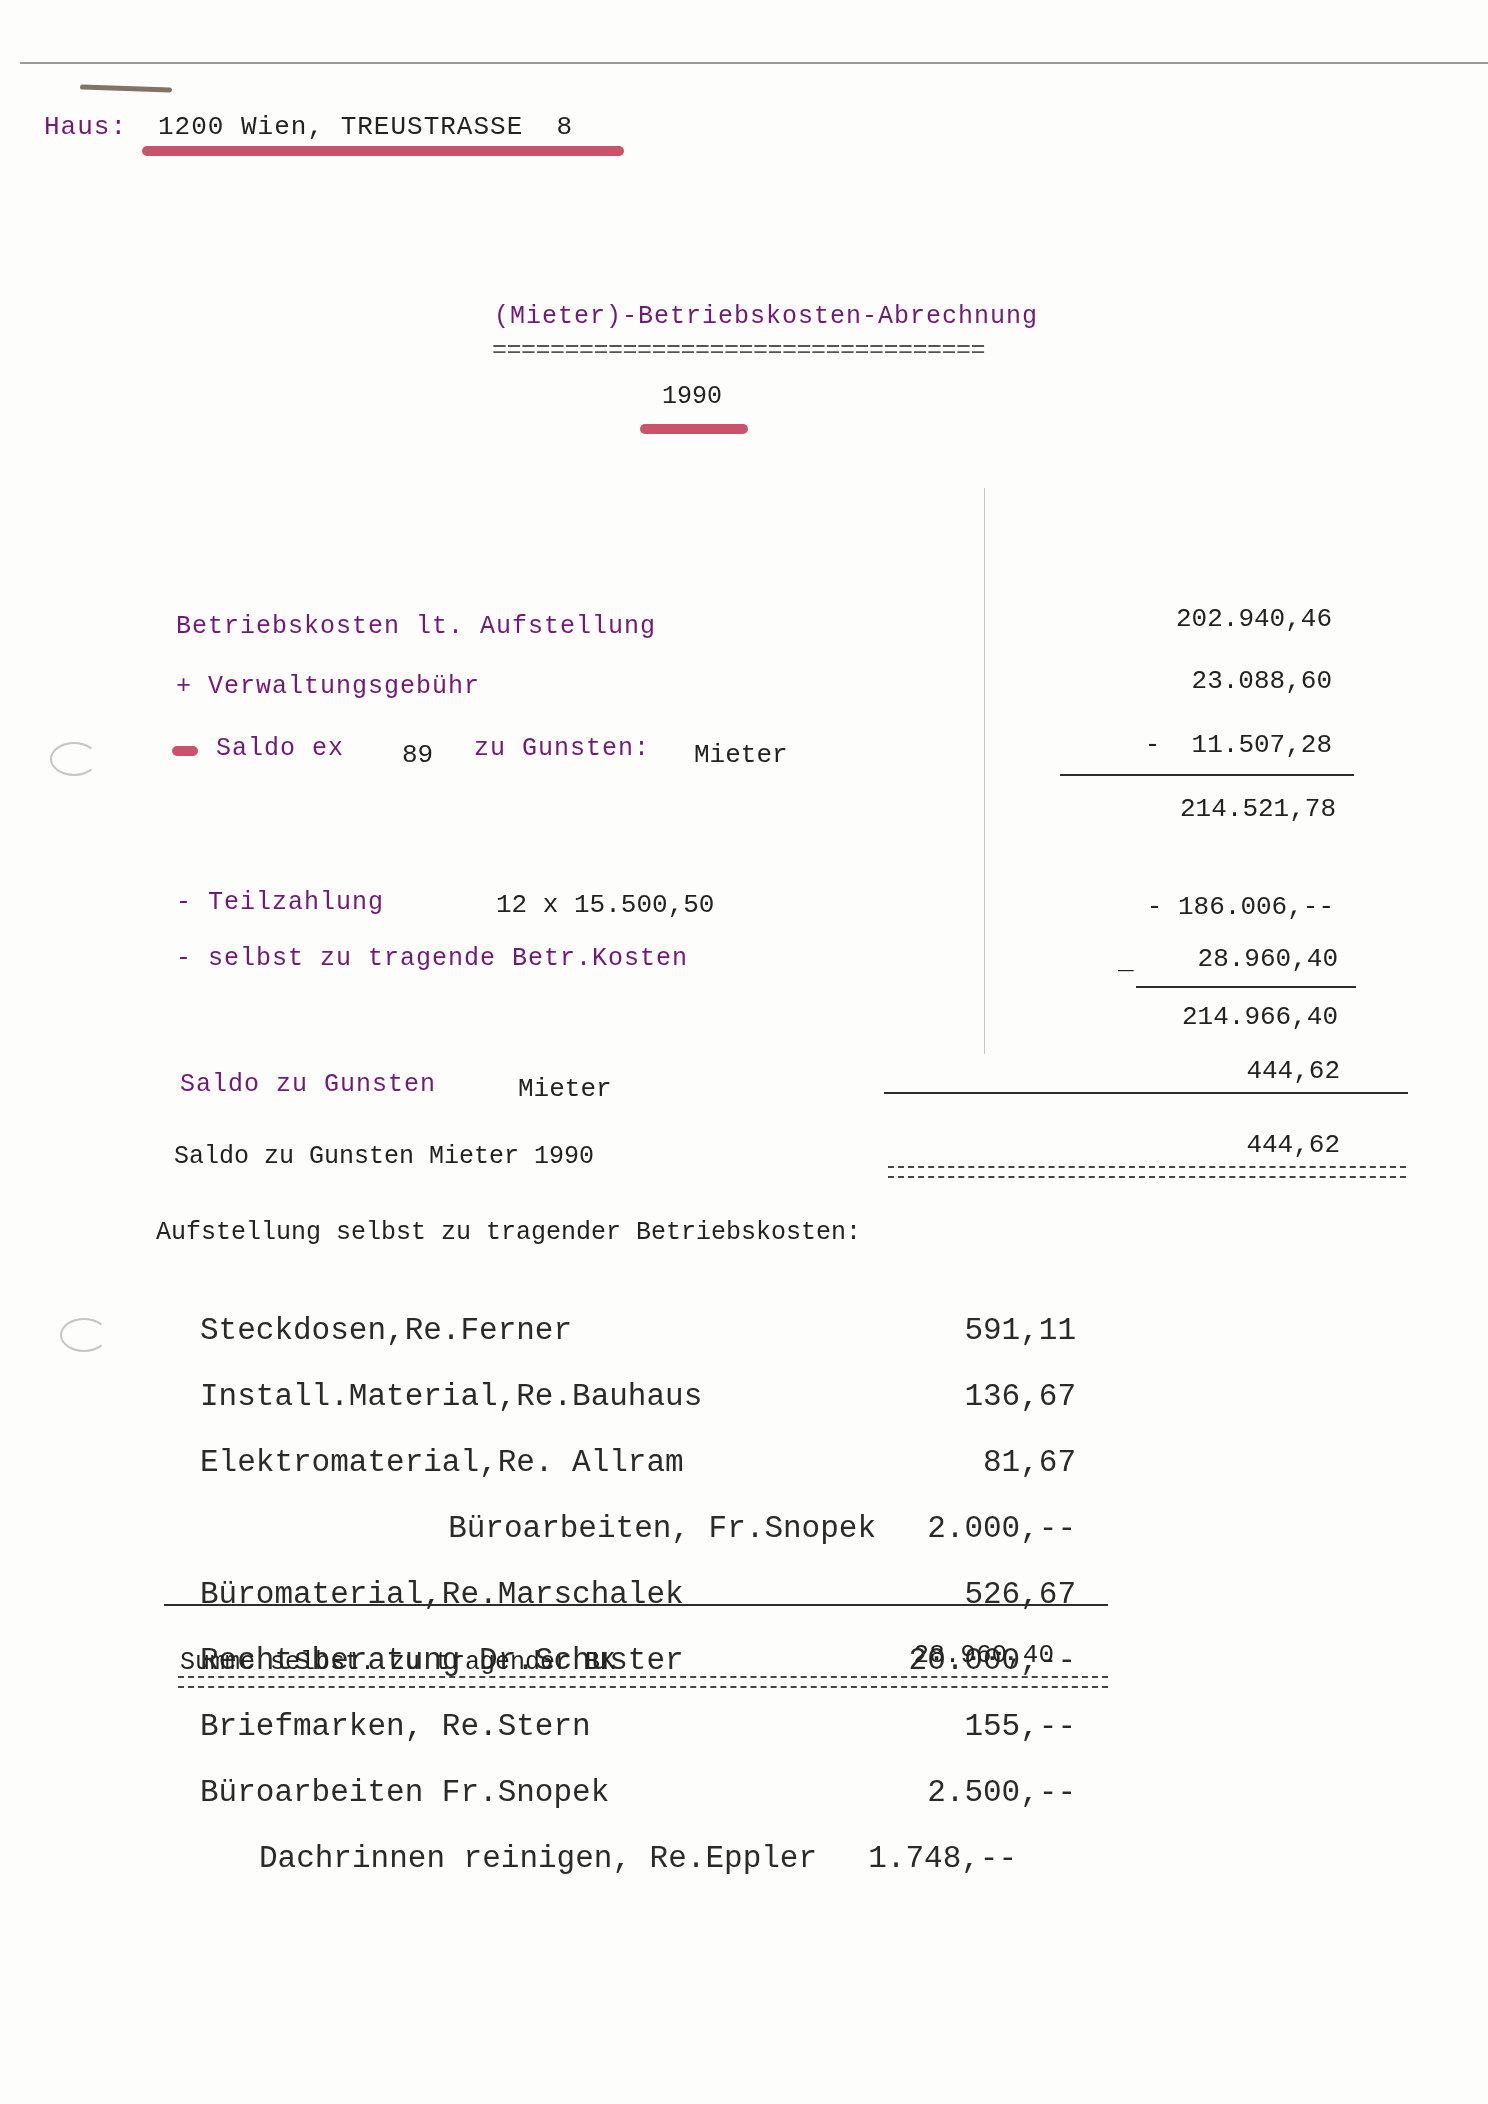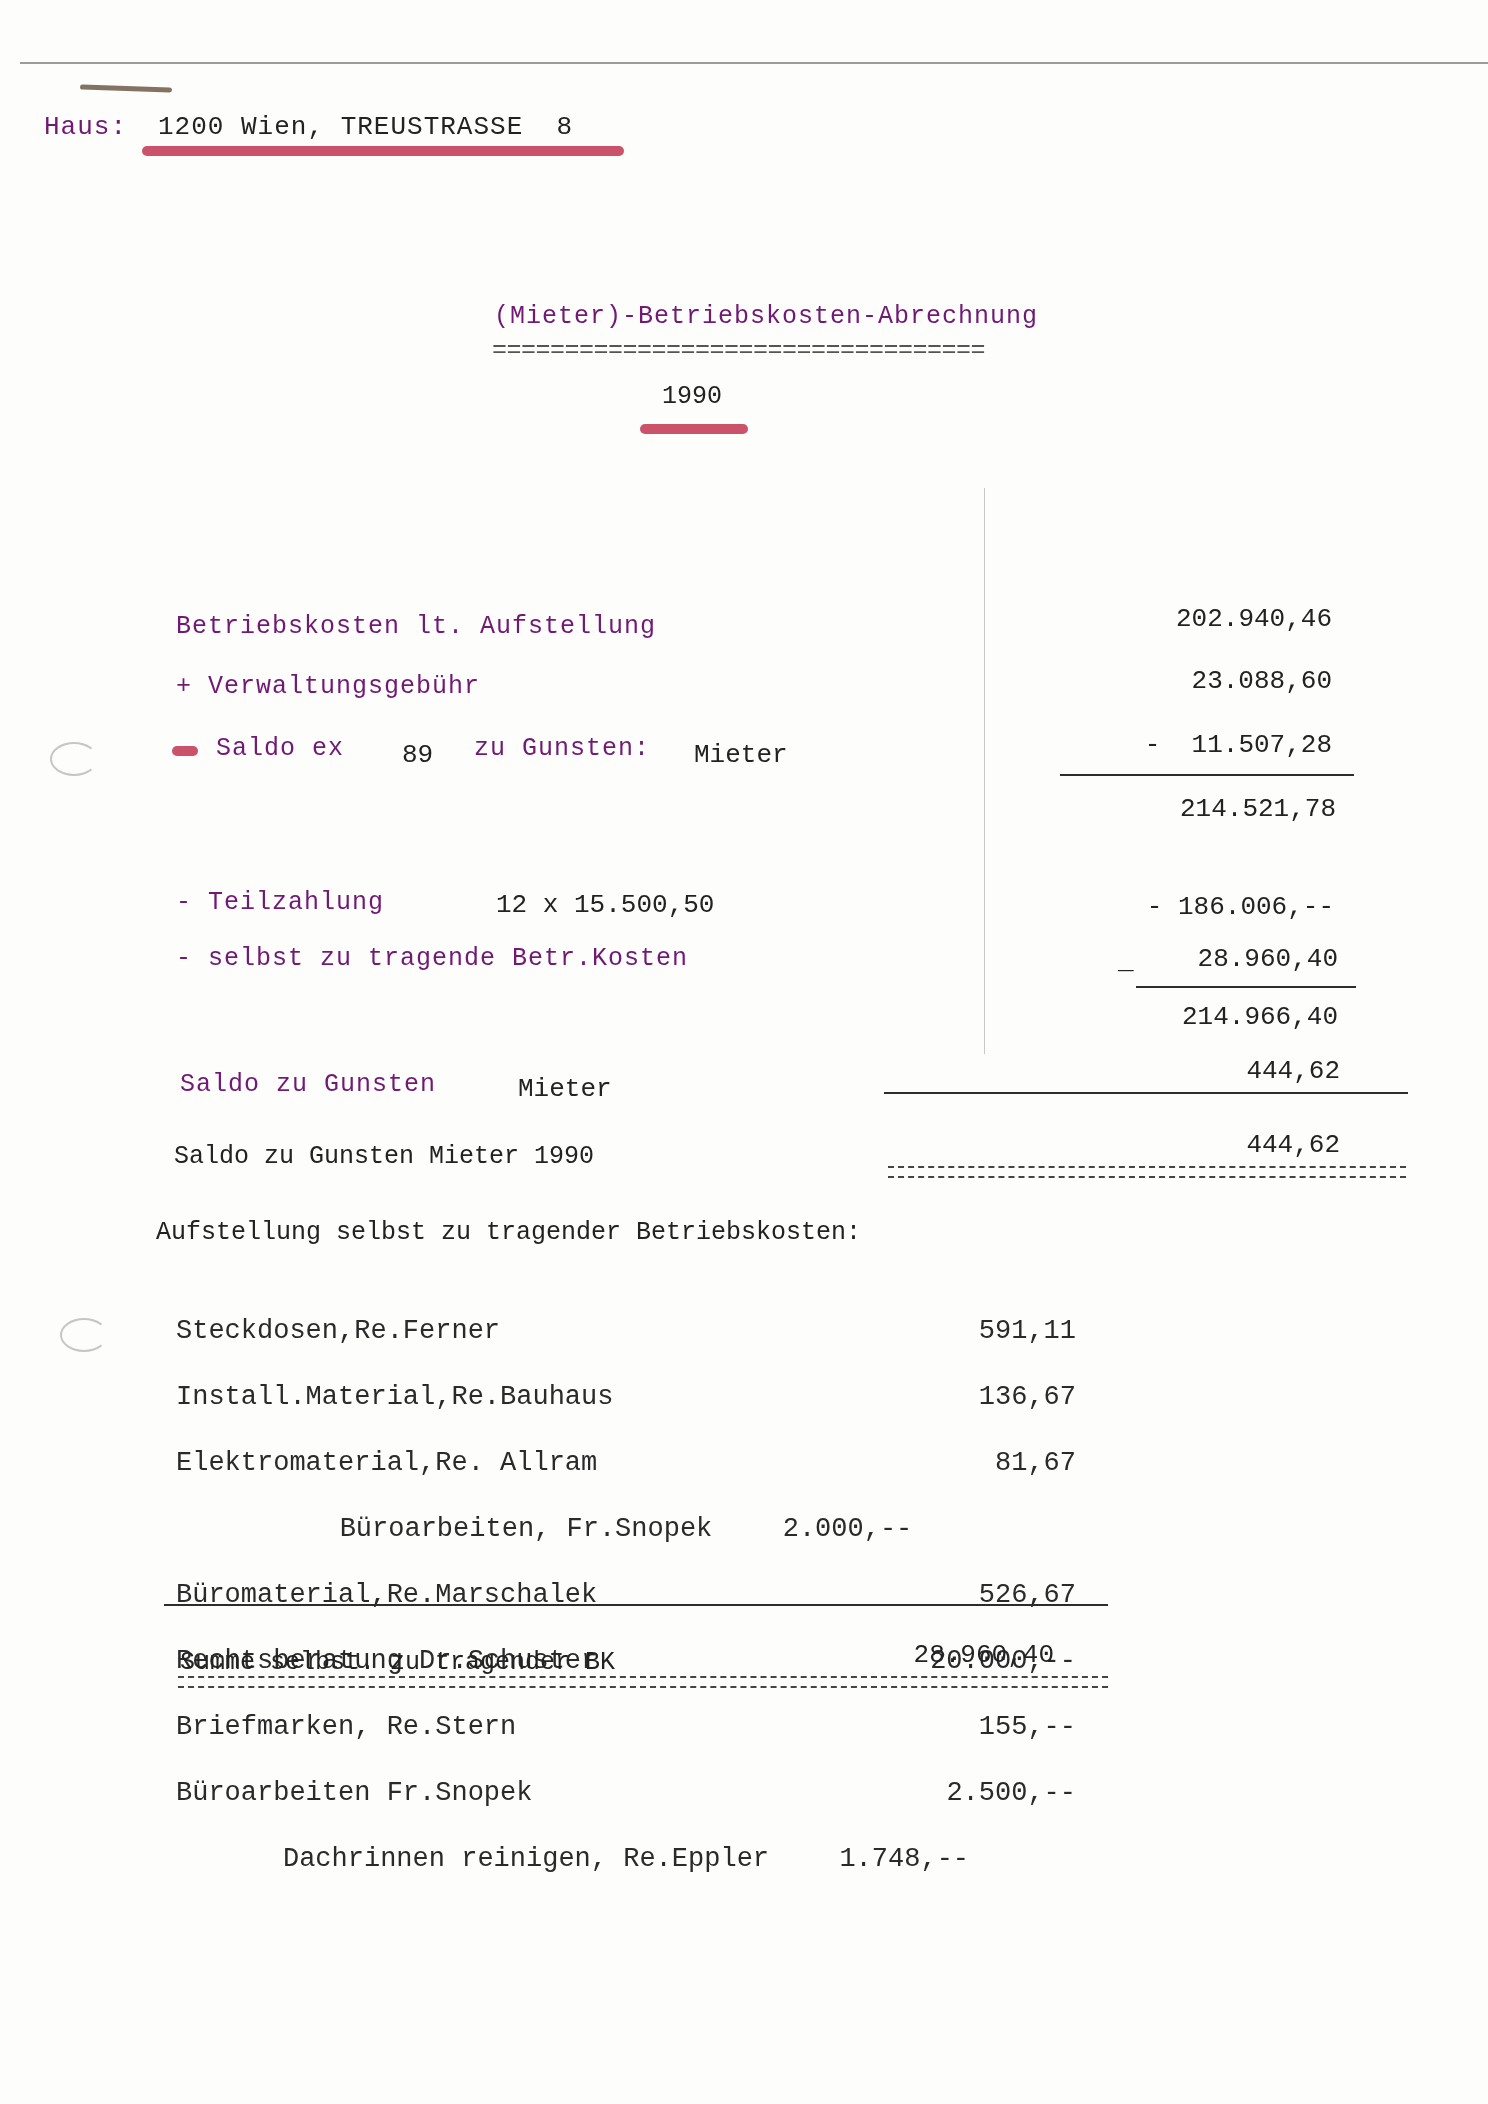--- a/index.html
+++ b/index.html
@@ -15,21 +15,21 @@
   .top-rule { position: absolute; left: 20px; top: 62px; width: 1468px; height: 2px; background: #7a7a7a; opacity: .75; }
   .staple { position: absolute; left: 80px; top: 86px; width: 92px; height: 5px; background: #6e5a48; border-radius: 3px; transform: rotate(2deg); opacity: .85; }
   .red-mark { position: absolute; background: #c33a55; border-radius: 6px; opacity: .88; }
   .rule { position: absolute; height: 2px; background: #2d2d2d; }
   .dbl { position: absolute; height: 8px; border-top: 2px dashed #444; border-bottom: 2px dashed #444; }
   .vline { position: absolute; width: 1px; background: #c8c8c8; }
   .hole { position: absolute; width: 44px; height: 30px; border: 2px solid #c6c6c6; border-right-color: transparent; border-radius: 50%; }
   .f26 { font-size: 26px; }
   .f27 { font-size: 25px; }
   .f25 { font-size: 25px; }
-  .list-row { height: 30px; font-size: 27px; line-height: 30px; }
+  .list-row { height: 30px; font-size: 31px; line-height: 30px; margin-left: 24px; }
 </style>
 </head>
 <body>
 
 <div class="top-rule"></div>
 <div class="staple"></div>
 <div class="hole" style="left:50px; top:742px;"></div>
 <div class="hole" style="left:60px; top:1318px;"></div>
 
 <div class="abs faint f26" style="left:44px; top:112px;">Haus:</div>
@@ -87,21 +87,21 @@
     <span style="width:200px;text-align:right;">591,11</span>
   </div>
   <div class="list-row" style="display:flex; justify-content:space-between;">
     <span>Install.Material,Re.Bauhaus</span>
     <span style="width:200px;text-align:right;">136,67</span>
   </div>
   <div class="list-row" style="display:flex; justify-content:space-between;">
     <span>Elektromaterial,Re. Allram</span>
     <span style="width:200px;text-align:right;">81,67</span>
   </div>
-  <div class="list-row" style="display:flex; justify-content:center;">
+  <div class="list-row" style="display:flex; justify-content:flex-end;">
     <span>Büroarbeiten, Fr.Snopek</span>
     <span style="width:200px;text-align:right;">2.000,--</span>
   </div>
   <div class="list-row" style="display:flex; justify-content:space-between;">
     <span>Büromaterial,Re.Marschalek</span>
     <span style="width:200px;text-align:right;">526,67</span>
   </div>
   <div class="list-row" style="display:flex; justify-content:space-between;">
     <span>Rechtsberatung Dr.Schuster</span>
     <span style="width:200px;text-align:right;">20.000,--</span>

